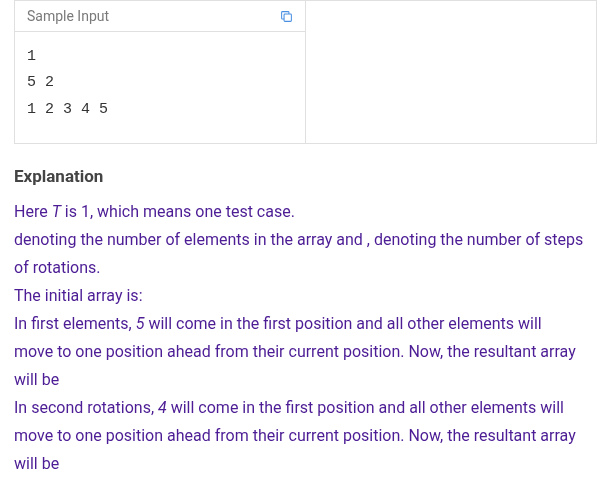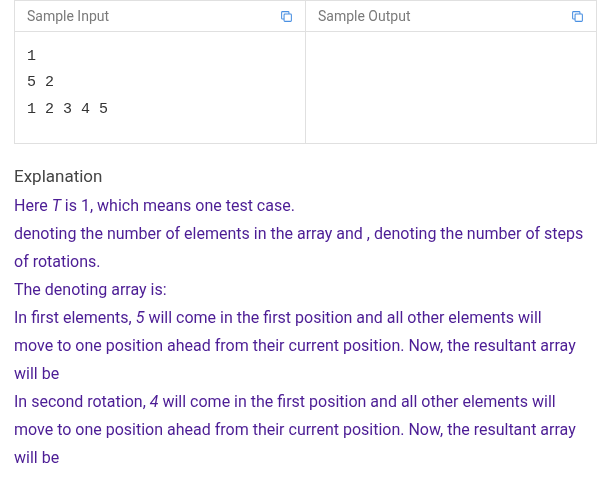--- a/index.html
+++ b/index.html
@@ -62,23 +62,23 @@
       line-height: 1.75;
       white-space: pre;
       min-height: 100px;
     }
     .explanation-section {
       padding: 22px 14px 0 14px;
       width: 598px;
     }
     .explanation-heading {
       font-size: 17px;
-      font-weight: 400;
+      font-weight: 700;
       color: #444;
-      margin-bottom: 6px;
+      margin-bottom: 12px;
     }
     .explanation-text {
       font-size: 16px;
       line-height: 1.75;
       color: #4c1d95;
     }
     .explanation-text .italic {
       font-style: italic;
     }
   </style>
@@ -94,34 +94,25 @@
           <rect x="5" y="5" width="9" height="9" rx="1"></rect>
           <path d="M11 5V3a1 1 0 0 0-1-1H3a1 1 0 0 0-1 1v7a1 1 0 0 0 1 1h2"></path>
         </svg>
       </span>
     </div>
     <div class="sample-content">1
 5 2
 1 2 3 4 5</div>
   </div>
   <div class="sample-col right">
-    <div class="sample-header">
-      <span>Sample Output</span>
-      <span class="copy-icon">
-        <svg viewBox="0 0 16 16" width="13" height="13">
-          <rect x="5" y="5" width="9" height="9" rx="1"></rect>
-          <path d="M11 5V3a1 1 0 0 0-1-1H3a1 1 0 0 0-1 1v7a1 1 0 0 0 1 1h2"></path>
-        </svg>
-      </span>
-    </div>
   </div>
 </div>
 
 <div class="explanation-section">
   <div class="explanation-heading">Explanation</div>
   <div class="explanation-text">
     <span>Here </span><span class="italic">T</span><span> is 1, which means one test case.</span><br>
     <span>denoting the number of elements in the array and , denoting the number of steps of rotations.</span><br>
-    <span>The denoting array is:</span><br>
+    <span>The initial array is:</span><br>
     <span>In first elements, </span><span class="italic">5</span><span> will come in the first position and all other elements will move to one position ahead from their current position. Now, the resultant array will be</span><br>
-    <span>In second rotation, </span><span class="italic">4</span><span> will come in the first position and all other elements will move to one position ahead from their current position. Now, the resultant array will be</span>
+    <span>In second rotations, </span><span class="italic">4</span><span> will come in the first position and all other elements will move to one position ahead from their current position. Now, the resultant array will be</span>
   </div>
 </div>
 
 </body></html>

